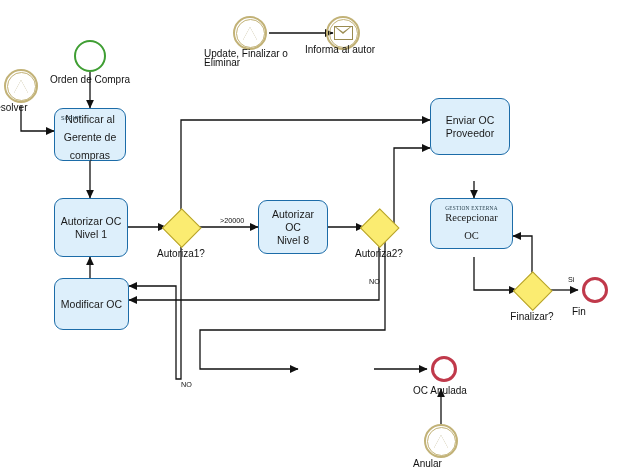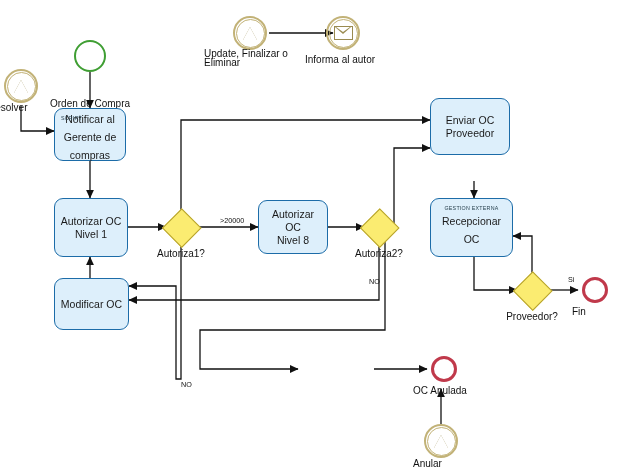--- a/index.html
+++ b/index.html
@@ -222,35 +222,35 @@
   </svg>
 
   <div class="node event event-signal" style="left:4px; top:69px;">
     <div class="inner-ring">
       <div class="tri"></div>
     </div>
   </div>
   <div class="node-label" style="left:-12px; top:102px; width:66px;">Resolver</div>
 
   <div class="node event event-start-plain" style="left:74px; top:40px;"></div>
-  <div class="node-label" style="left:50px; top:74px; width:82px;margin-top:24px;">Orden de Compra</div>
+  <div class="node-label" style="left:50px; top:74px; width:82px;">Orden de Compra</div>
 
   <div class="node event event-signal" style="left:233px; top:16px;">
     <div class="inner-ring">
       <div class="tri"></div>
     </div>
   </div>
   <div class="node-label" style="left:204px; top:50px; width:108px; white-space:normal; line-height:8.6px;">Update, Finalizar o Eliminar</div>
 
   <div class="node event event-signal" style="left:326px; top:16px;">
     <div class="inner-ring">
       <div class="envelope"></div>
     </div>
   </div>
-  <div class="node-label" style="left:305px; top:54px; width:76px;">Informa al autor</div>
+  <div class="node-label" style="left:305px; top:44px; width:76px;">Informa al autor</div>
 
   <div class="node event event-end" style="left:582px; top:277px;"></div>
   <div class="node-label" style="left:572px; top:306px; width:46px;">Fin</div>
 
   <div class="node event event-end" style="left:431px; top:356px;"></div>
   <div class="node-label" style="left:413px; top:385px; width:70px;">OC Anulada</div>
 
   <div class="node event event-signal" style="left:424px; top:424px;">
     <div class="inner-ring">
       <div class="tri"></div>
@@ -277,41 +277,41 @@
 
   <div class="node task" style="left:54px; top:278px; width:75px; height:52px;">
     <div class="tasklabel">Modificar OC</div>
   </div>
 
   <div class="node task" style="left:430px; top:98px; width:80px; height:57px;">
     <div class="tasklabel">Enviar OC</div>
     <div class="tasklabel">Proveedor</div>
   </div>
 
-  <div class="node task has-type centered-type" style="left:430px; top:198px; width:83px; height:59px;">
+  <div class="node task has-type centered-type" style="left:430px; top:198px; width:83px; height:51px;font-family:Liberation Serif, serif;">
     <div class="tasktype">GESTION EXTERNA</div>
     <div class="tasklabel">Recepcionar</div>
     <div class="tasklabel">OC</div>
   </div>
 
 
   <div class="node gateway" style="left:163px; top:209px;">
     <div class="diamond"></div>
   </div>
   <div class="gw-label" style="left:152px; top:248px; width:58px;">Autoriza1?</div>
 
   <div class="node gateway" style="left:361px; top:209px;">
     <div class="diamond"></div>
   </div>
   <div class="gw-label" style="left:350px; top:248px; width:58px;">Autoriza2?</div>
 
   <div class="node gateway" style="left:514px; top:272px;">
     <div class="diamond"></div>
   </div>
-  <div class="gw-label" style="left:503px; top:311px; width:58px;">Proveedor?</div>
+  <div class="gw-label" style="left:503px; top:311px; width:58px;">Finalizar?</div>
 
   <div class="flow-label" style="left:212px; top:216px;">&gt;20000</div>
 
   <div class="flow-label" style="left:173px; top:380px;">NO</div>
 
   <div class="flow-label" style="left:361px; top:277px;">NO</div>
 
   <div class="flow-label" style="left:560px; top:275px;">Si</div>
 
 </div>

